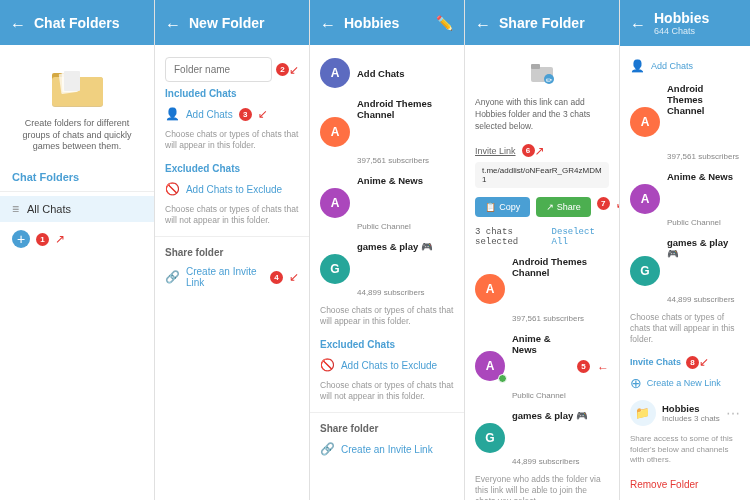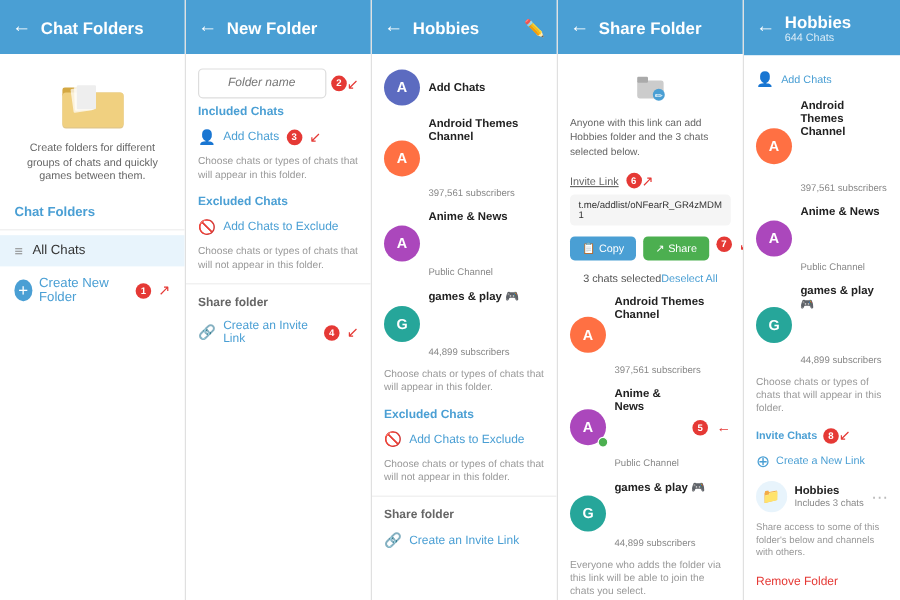--- a/index.html
+++ b/index.html
@@ -110,27 +110,26 @@
       line-height: 1;
     }
     .annotation-arrow {
       color: #e53935;
       font-size: 12px;
     }
 
     
     .input-field {
       margin: 8px 10px;
-      padding: 6px 24px;
+      padding: 6px 8px;
       border: 1px solid #ddd;
       border-radius: 4px;
       font-size: 10px;
       color: #999;
       width: calc(100% - 20px);
-      font-style: italic;
     }
 
     .section-title {
       font-size: 10px;
       color: #4a9fd4;
       font-weight: 600;
       padding: 6px 10px 3px;
     }
 
     .action-item {
@@ -253,20 +252,21 @@
       align-items: center;
       gap: 3px;
     }
 
     .selected-label {
       display: flex;
       justify-content: center;
       padding: 4px 10px;
       font-size: 9px;
       color: #555;
+      font-family: Liberation Mono, monospace;
     }
 
     .deselect-btn {
       color: #4a9fd4;
       font-size: 9px;
       cursor: pointer;
     }
 
     
     .invite-links-section {
@@ -390,21 +390,20 @@
     </div>
     <p class="description-text">Create folders for different groups of chats and quickly games between them.</p>
     <div class="section-label">Chat Folders</div>
     <hr class="divider">
     <div class="nav-item active">
       <span class="nav-icon">≡</span>
       <span>All Chats</span>
     </div>
     <div class="create-btn">
       <div class="plus-circle">+</div>
-      <span>Create New Folder</span>
       <span class="num-badge">1</span>
       <span class="annotation-arrow">↗</span>
     </div>
   </div>
 </div>
 
 <div class="panel panel-2">
   <div class="panel-header">
     <span class="back-icon">←</span>
     <span class="title">New Folder</span>

